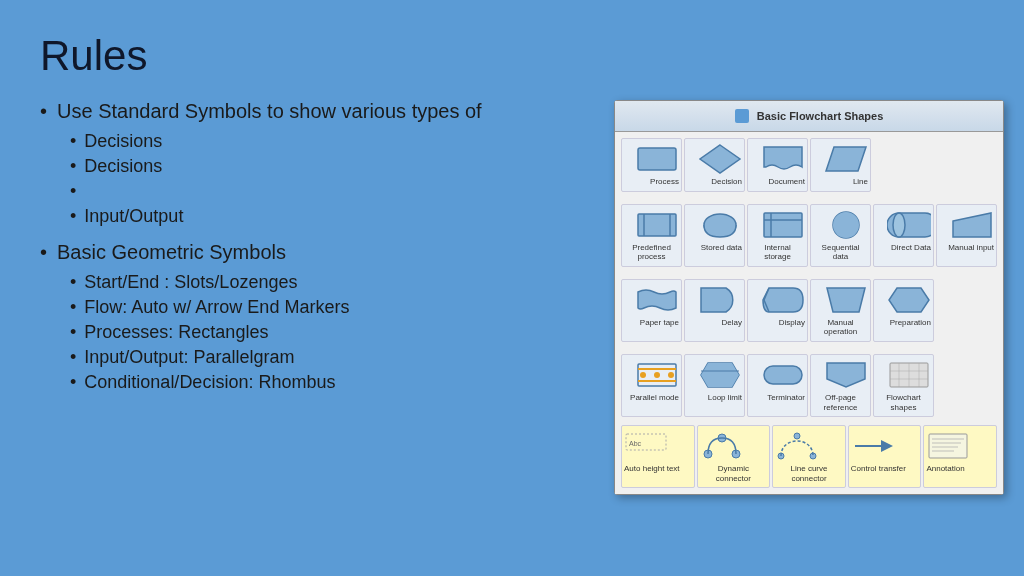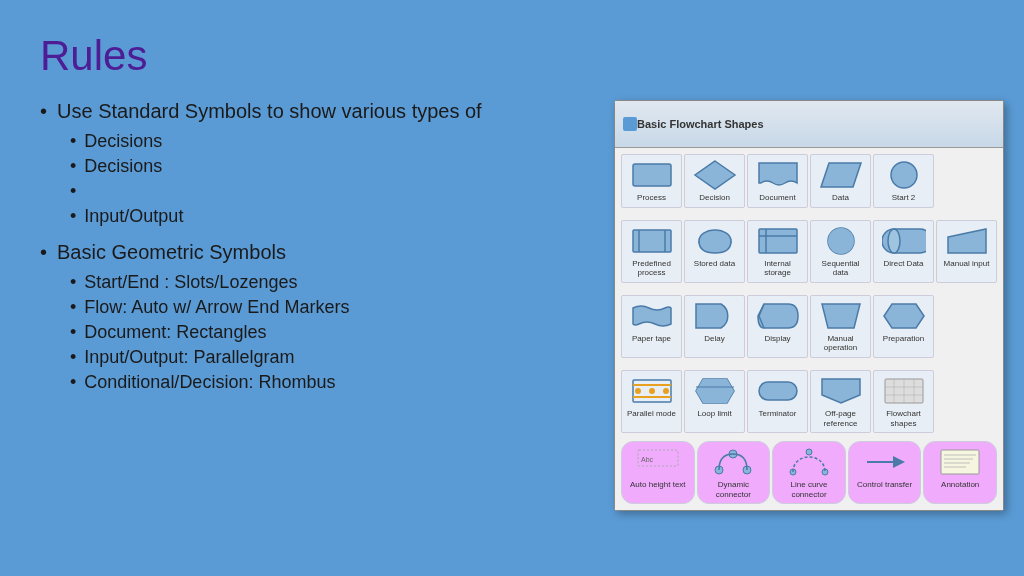--- a/index.html
+++ b/index.html
@@ -15,21 +15,21 @@
     .slide-content {
       padding: 32px 40px;
       color: #000;
       position: relative;
       height: 100%;
     }
 
     .slide-title {
       font-size: 42px;
       font-weight: 400;
-      color: #4c1d95;
+      color: #0f172a;
       margin-bottom: 20px;
     }
 
     .left-content {
       position: absolute;
       left: 40px;
       top: 100px;
       width: 590px;
     }
 
@@ -73,27 +73,28 @@
       background: #f0f0f0;
       border: 1px solid #888;
       border-radius: 3px;
       padding: 0;
       box-shadow: 3px 3px 8px rgba(0,0,0,0.3);
     }
 
     .panel-titlebar {
       background: linear-gradient(to bottom, #e0e8f0, #c8d8e8);
       border-bottom: 1px solid #999;
-      padding: 16px 8px;
+      padding: 8px 8px;
       font-size: 11px;
       font-weight: bold;
       color: #333;
       display: flex;
       align-items: center;
-      gap: 0;
+      gap: 8px;
+      justify-content: center;
     }
 
     .panel-icon {
       width: 14px;
       height: 14px;
       background: #5b9bd5;
       border-radius: 2px;
       flex-shrink: 0;
     }
 
@@ -101,21 +102,21 @@
       display: grid;
       grid-template-columns: repeat(6, 1fr);
       gap: 2px;
       padding: 6px;
       background: #f0f0f0;
     }
 
     .shape-cell {
       display: flex;
       flex-direction: column;
-      align-items: center;
+      align-items: flex-end;
       padding: 4px 2px;
       background: #e8eef5;
       border: 1px solid #ccd;
       border-radius: 2px;
     }
 
     .shape-icon {
       width: 44px;
       height: 32px;
       display: flex;
@@ -141,25 +142,25 @@
       display: grid;
       grid-template-columns: repeat(5, 1fr);
       gap: 2px;
       padding: 2px 6px 6px 6px;
       background: #f0f0f0;
     }
 
     .shape-cell-bottom {
       display: flex;
       flex-direction: column;
-      align-items: center;
+      align-items: flex-start;
       padding: 4px 2px;
-      background: #f0abfc;
+      background: #fef9c3;
       border: 1px solid #ccd;
-      border-radius: 12px;
+      border-radius: 2px;
     }
   </style>
 </head>
 <body>
 
 <div class="slide-content">
   <h1 class="slide-title">Rules</h1>
 
   <div class="left-content">
 
@@ -193,21 +194,21 @@
       <div class="bullet-sub">
         <span class="bullet-dot">•</span>
         <span>Start/End : Slots/Lozenges</span>
       </div>
       <div class="bullet-sub">
         <span class="bullet-dot">•</span>
         <span>Flow: Auto w/ Arrow End Markers</span>
       </div>
       <div class="bullet-sub">
         <span class="bullet-dot">•</span>
-        <span>Document: Rectangles</span>
+        <span>Processes: Rectangles</span>
       </div>
       <div class="bullet-sub">
         <span class="bullet-dot">•</span>
         <span>Input/Output: Parallelgram</span>
       </div>
       <div class="bullet-sub">
         <span class="bullet-dot">•</span>
         <span>Conditional/Decision: Rhombus</span>
       </div>
     </div>
@@ -247,32 +248,24 @@
         </div>
         <span class="shape-label">Document</span>
       </div>
 
       <div class="shape-cell">
         <div class="shape-icon">
           <svg viewBox="0 0 44 32" class="shape-svg">
               <polygon points="10,4 42,4 34,28 2,28" fill="#8ab4d8" stroke="#4a7ba8" stroke-width="1.5"></polygon>
             </svg>
         </div>
-        <span class="shape-label">Data</span>
-      </div>
-
-
-      <div class="shape-cell">
-        <div class="shape-icon">
-          <svg viewBox="0 0 44 32" class="shape-svg">
-              <circle cx="22" cy="16" r="13" fill="#8ab4d8" stroke="#4a7ba8" stroke-width="1.5"></circle>
-            </svg>
-        </div>
-        <span class="shape-label">Start 2</span>
-      </div>
+        <span class="shape-label">Line</span>
+      </div>
+
+
     </div>
 
     <div class="shapes-grid">
 
       <div class="shape-cell">
         <div class="shape-icon">
           <svg viewBox="0 0 44 32" class="shape-svg">
             <rect x="3" y="5" width="38" height="22" rx="1" fill="#8ab4d8" stroke="#4a7ba8" stroke-width="1.5"></rect>
             <line x1="9" y1="5" x2="9" y2="27" stroke="#4a7ba8" stroke-width="1.5"></line>
             <line x1="35" y1="5" x2="35" y2="27" stroke="#4a7ba8" stroke-width="1.5"></line>

